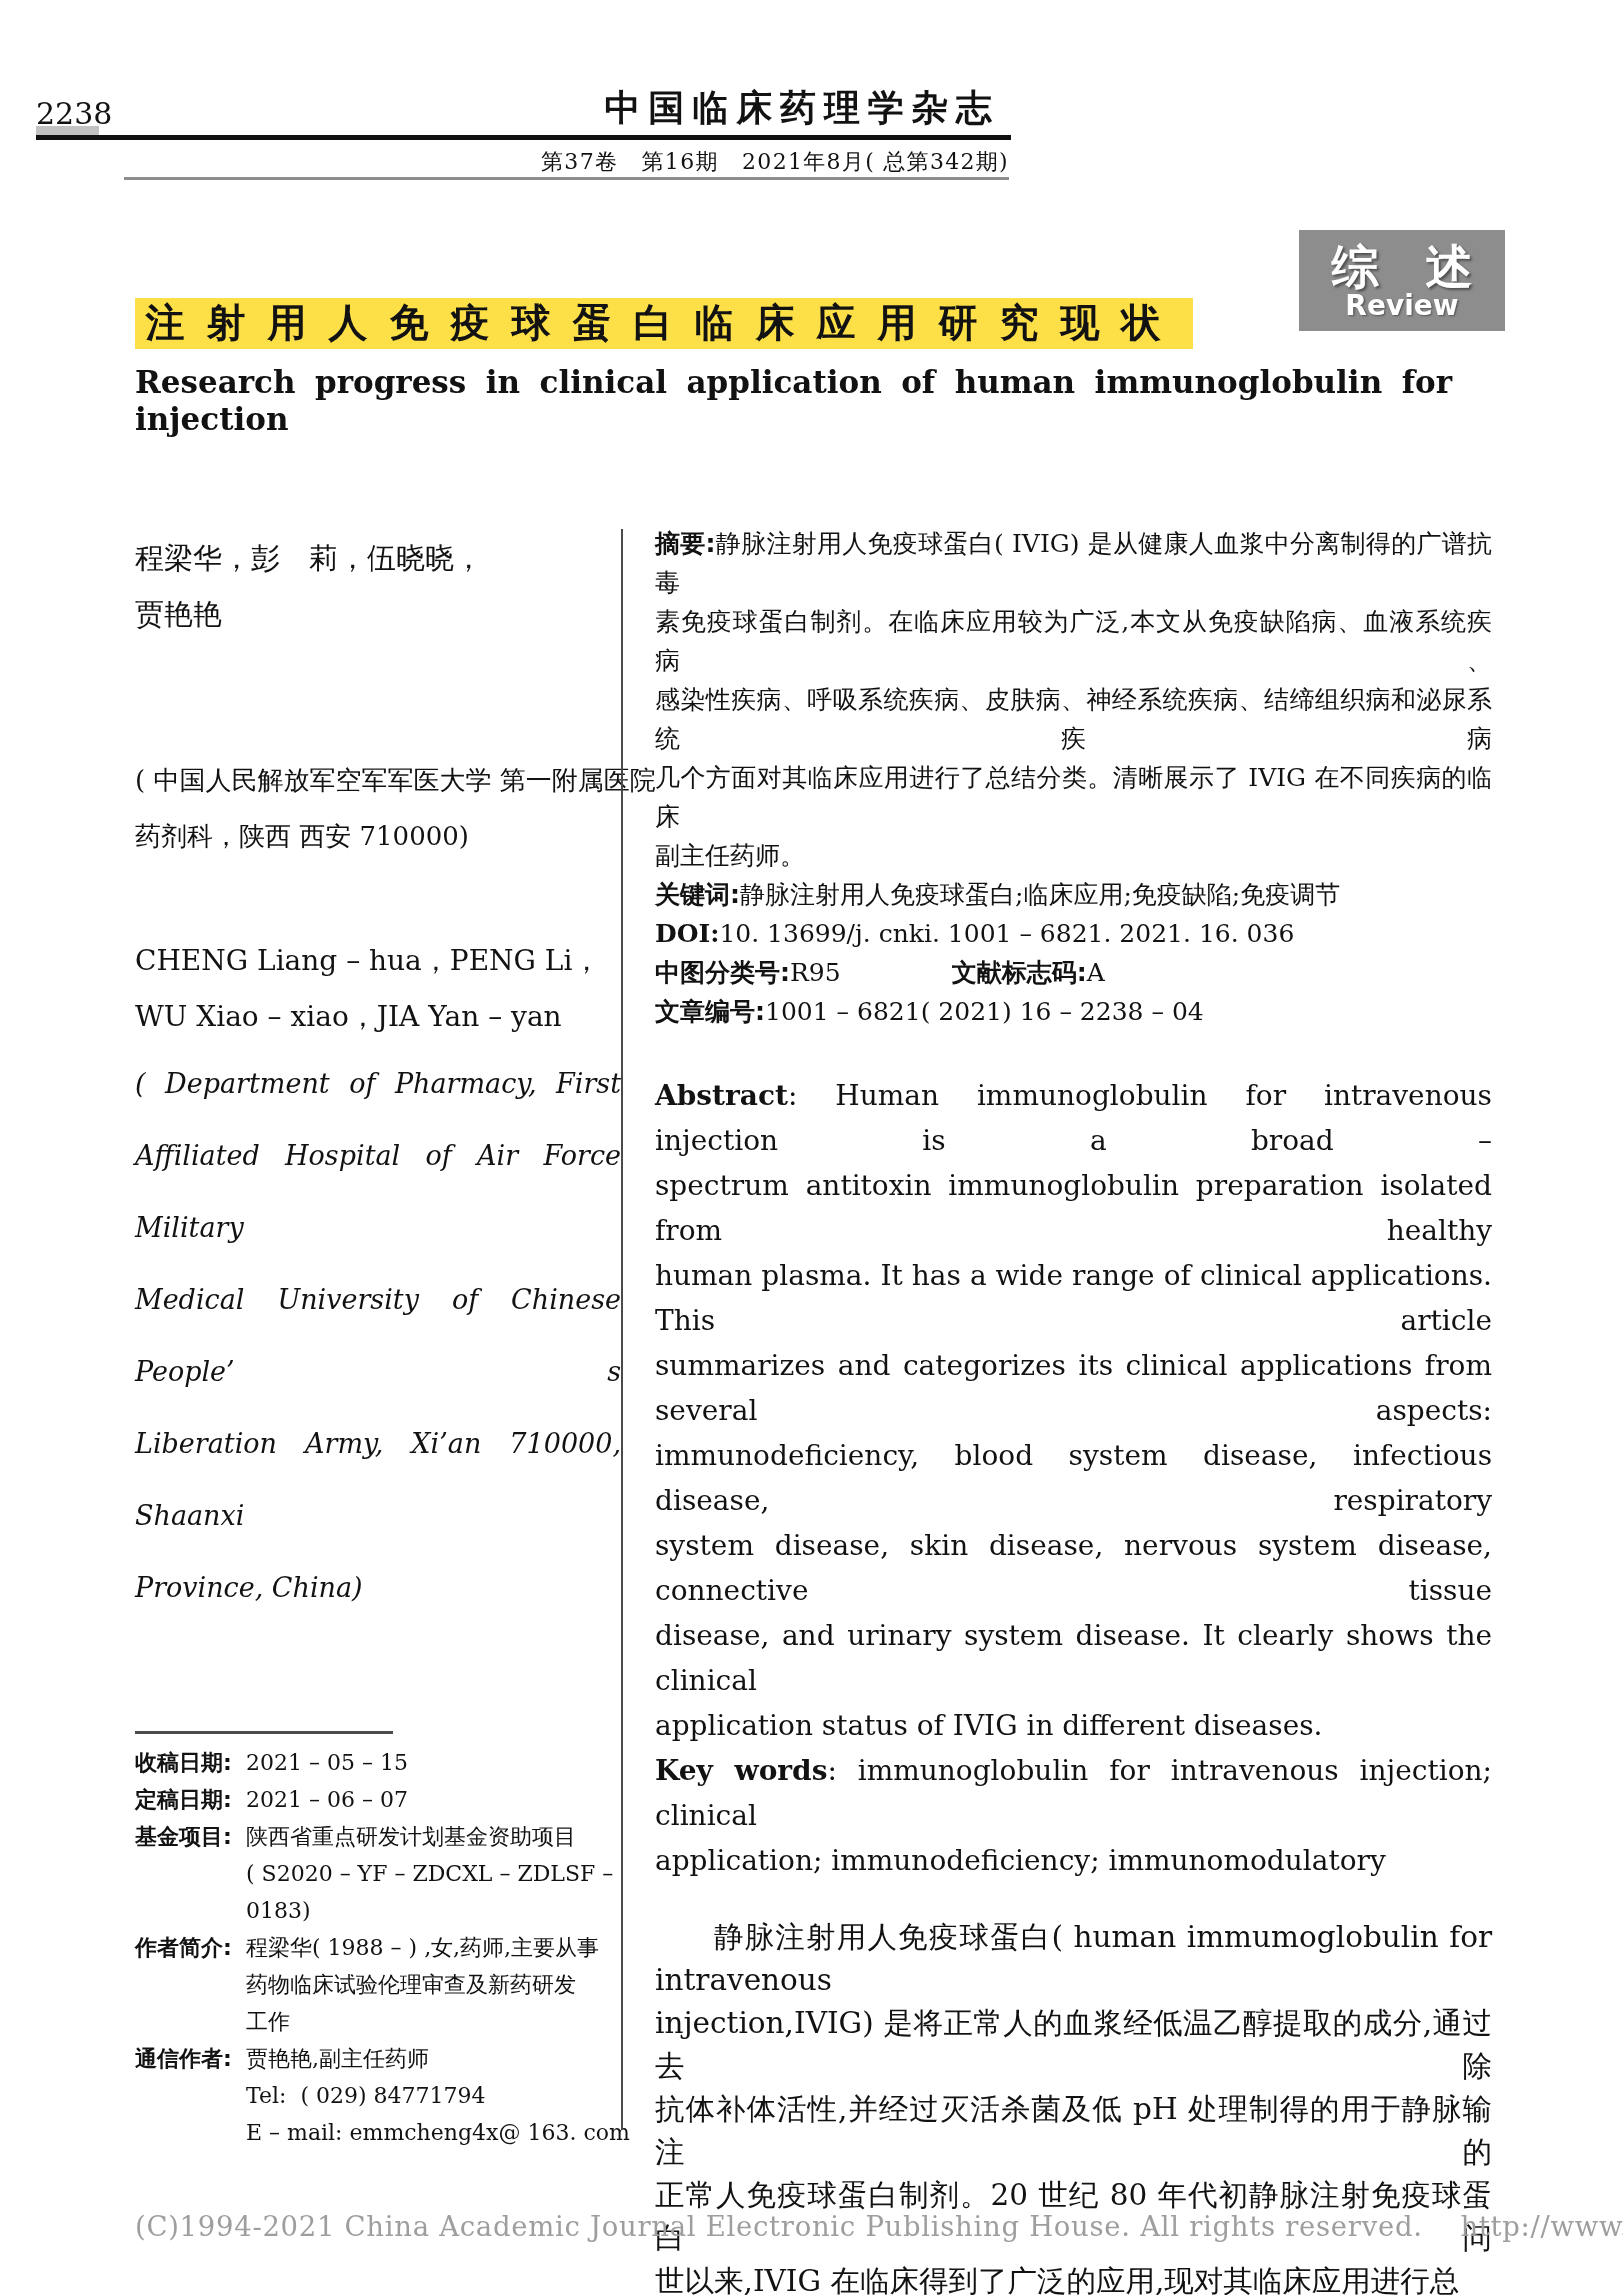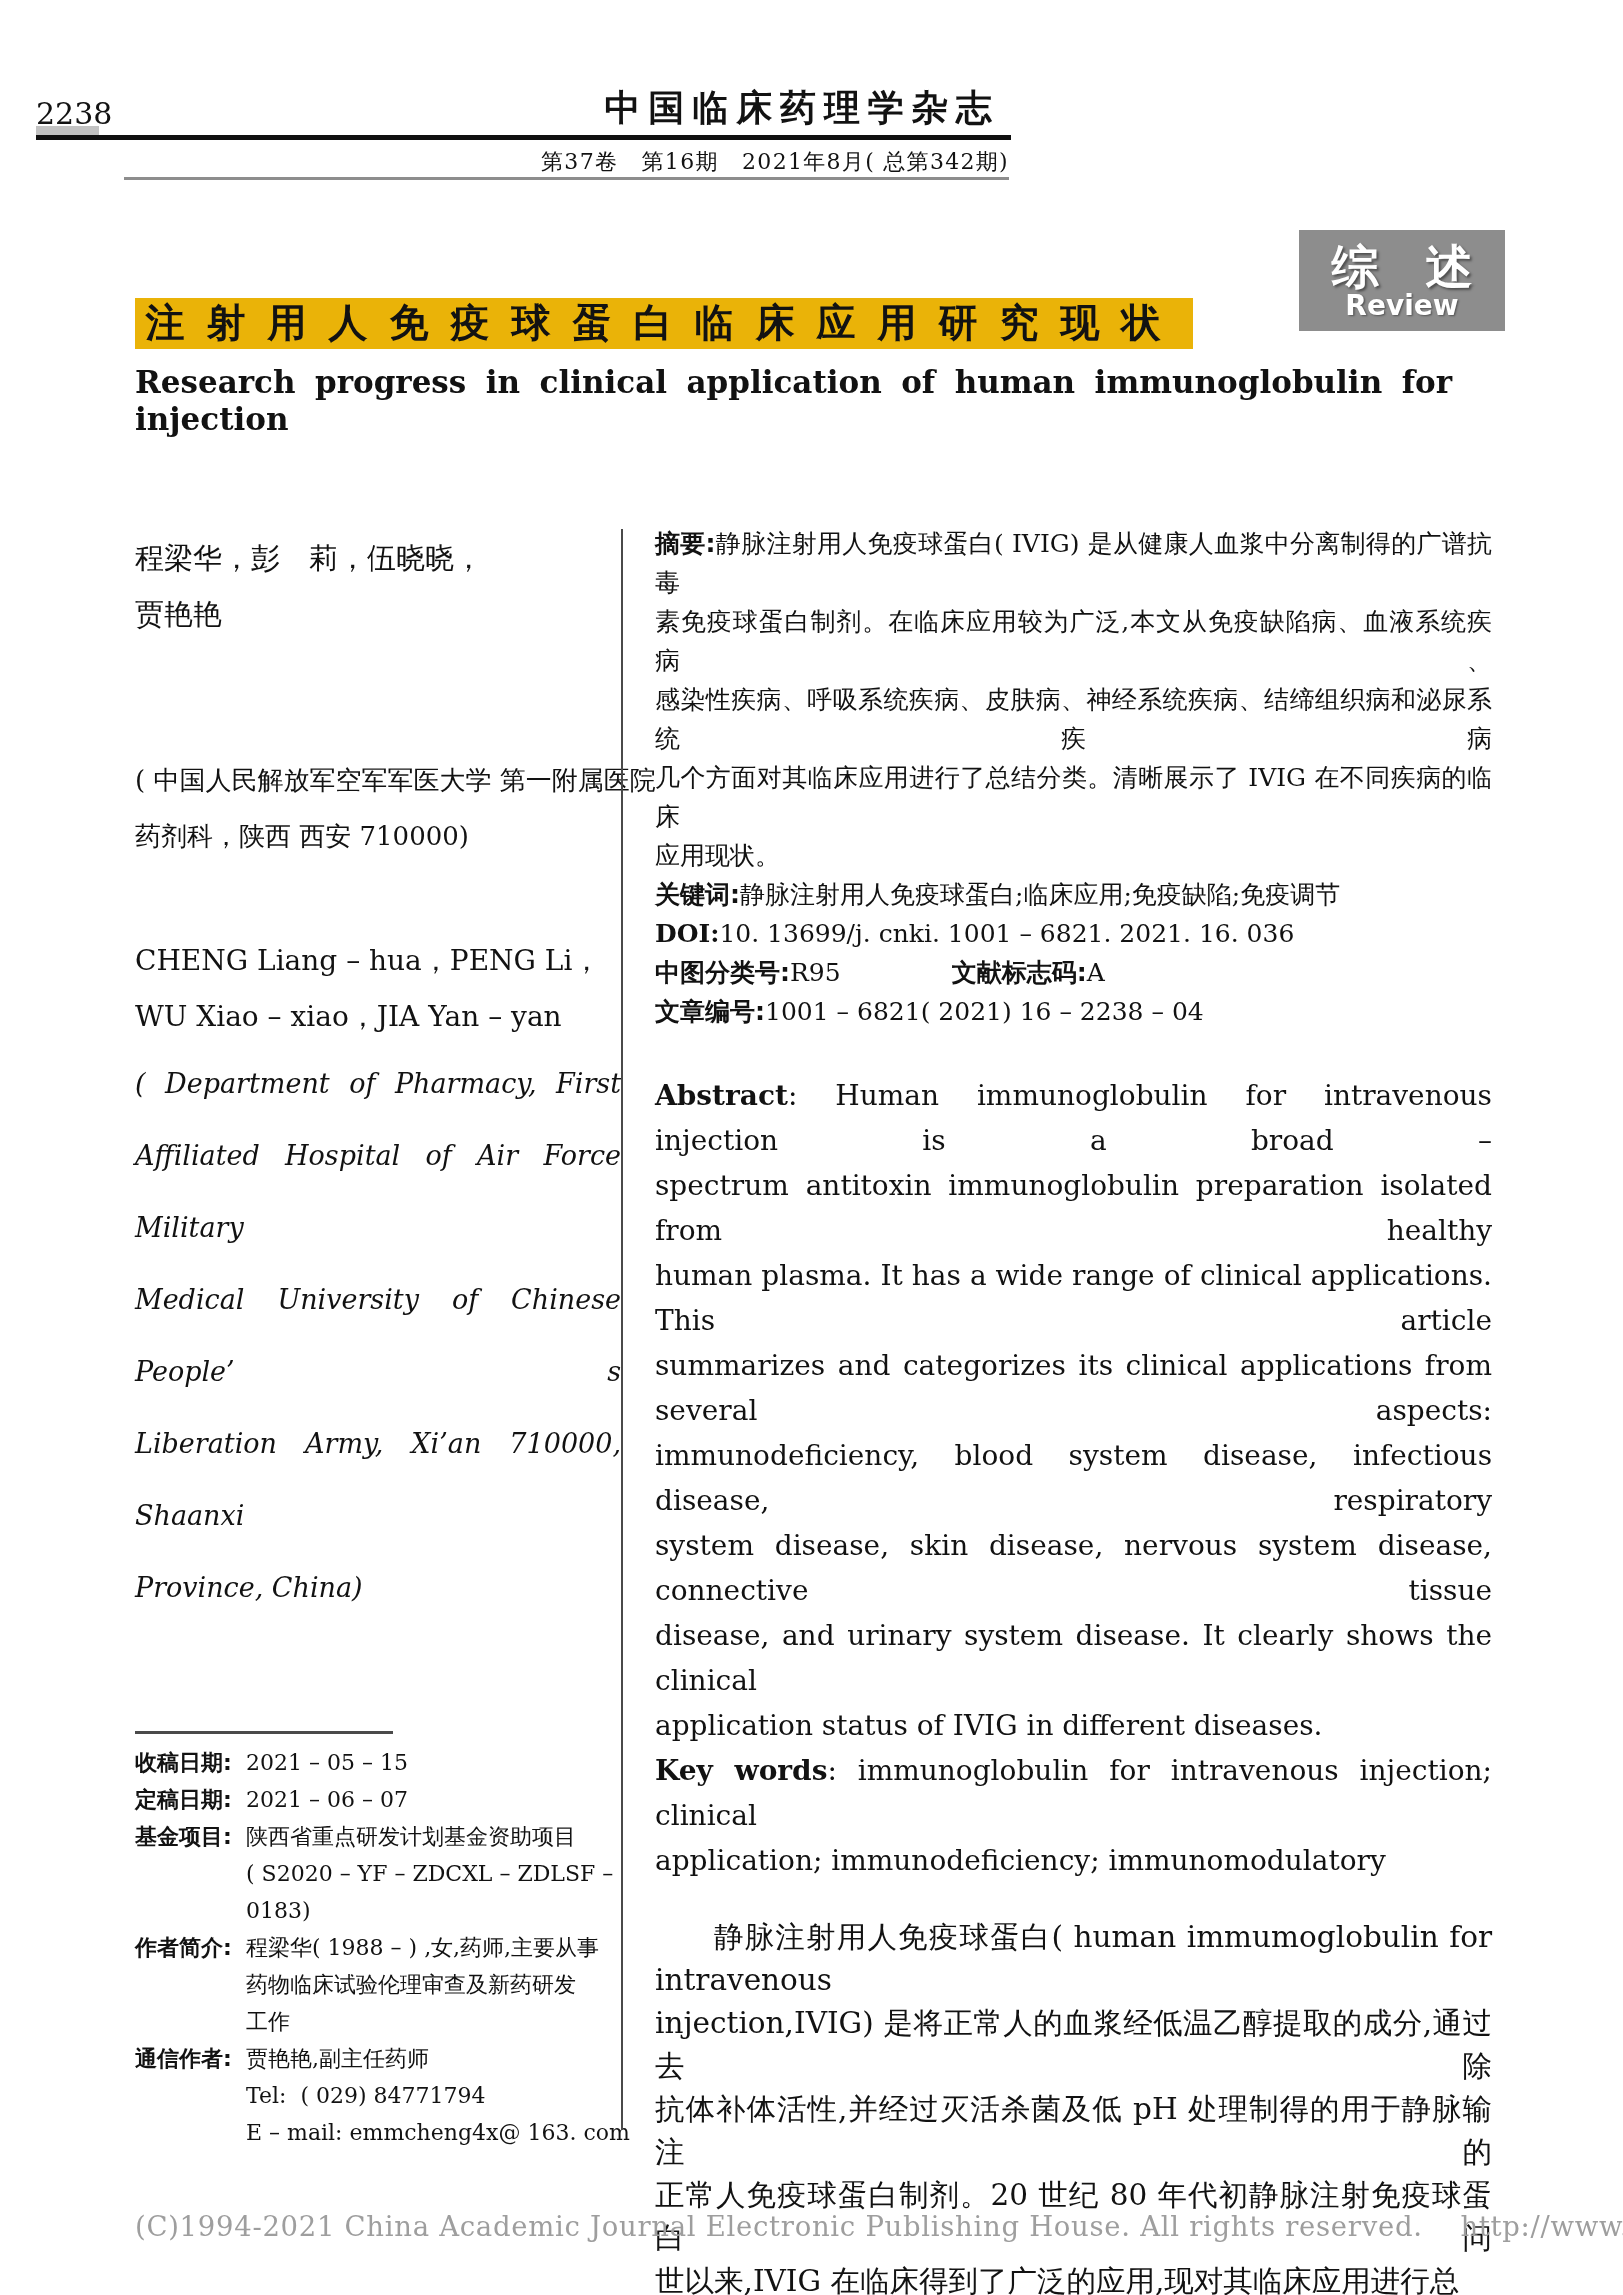--- a/index.html
+++ b/index.html
@@ -23,21 +23,21 @@
   
   .badge{left:1299px;top:230px;width:206px;height:101px;background:#8d8d8d;
          display:flex;flex-direction:column;align-items:center;justify-content:center;}
   .badge-zh{color:#ffffff;font-size:47px;font-weight:bold;line-height:51px;
             text-shadow:2px 2px 2.6px rgba(0,0,0,0.45);}
   .badge-en{color:#ffffff;font-size:28px;font-weight:bold;line-height:29px;margin-top:-1.3px;
             text-shadow:1.3px 1.3px 2px rgba(0,0,0,0.4);}
 
   
   .title-zh-wrap{left:135px;top:298px;}
-  .title-zh{display:inline-block;background:#eab308;padding:3.3px 10.5px 5.9px 10.5px;
+  .title-zh{display:inline-block;background:#fde047;padding:3.3px 10.5px 5.9px 10.5px;
             font-size:39px;font-weight:bold;letter-spacing:22px;line-height:42px;}
   .title-en{left:135px;top:364px;width:1317px;font-size:31px;font-weight:bold;line-height:37px;}
 
   
   .left-col{left:135px;top:530px;width:486px;}
   .azh{font-size:29px;line-height:56px;white-space:pre;}
   .afzh{font-size:26px;line-height:56px;white-space:pre;}
   .afzh-block{margin-top:110px;}
   .aen{font-size:28px;line-height:56px;white-space:pre;}
   .aen-block{margin-top:69px;}
@@ -130,21 +130,21 @@
   </div>
 
   <div class="abs divider"></div>
 
   <div class="abs right-col">
 
     <div class="az j jc"><span class="lbz">摘要:</span><span>静脉注射用人免疫球蛋白( IVIG) 是从健康人血浆中分离制得的广谱抗毒</span></div>
     <div class="az j jc">素免疫球蛋白制剂。在临床应用较为广泛,本文从免疫缺陷病、血液系统疾病、</div>
     <div class="az j jc">感染性疾病、呼吸系统疾病、皮肤病、神经系统疾病、结缔组织病和泌尿系统疾病</div>
     <div class="az j jc">几个方面对其临床应用进行了总结分类。清晰展示了 IVIG 在不同疾病的临床</div>
-    <div class="az">应用现状。</div>
+    <div class="az">副主任药师。</div>
 
     <div class="meta"><span class="lbz">关键词:</span><span>静脉注射用人免疫球蛋白;临床应用;免疫缺陷;免疫调节</span></div>
 
     <div class="meta"><span class="b">DOI:</span><span>10. 13699/j. cnki. 1001 – 6821. 2021. 16. 036</span></div>
 
     <div class="meta"><span class="lbz">中图分类号:</span><span>R95</span><span class="clc-gap"></span><span class="lbz">文献标志码:</span><span>A</span></div>
 
     <div class="meta"><span class="lbz">文章编号:</span><span>1001 – 6821( 2021) 16 – 2238 – 04</span></div>
 
     <div class="ae ae-first j"><span class="b">Abstract</span><span>:  Human immunoglobulin for intravenous injection is a broad –</span></div>

